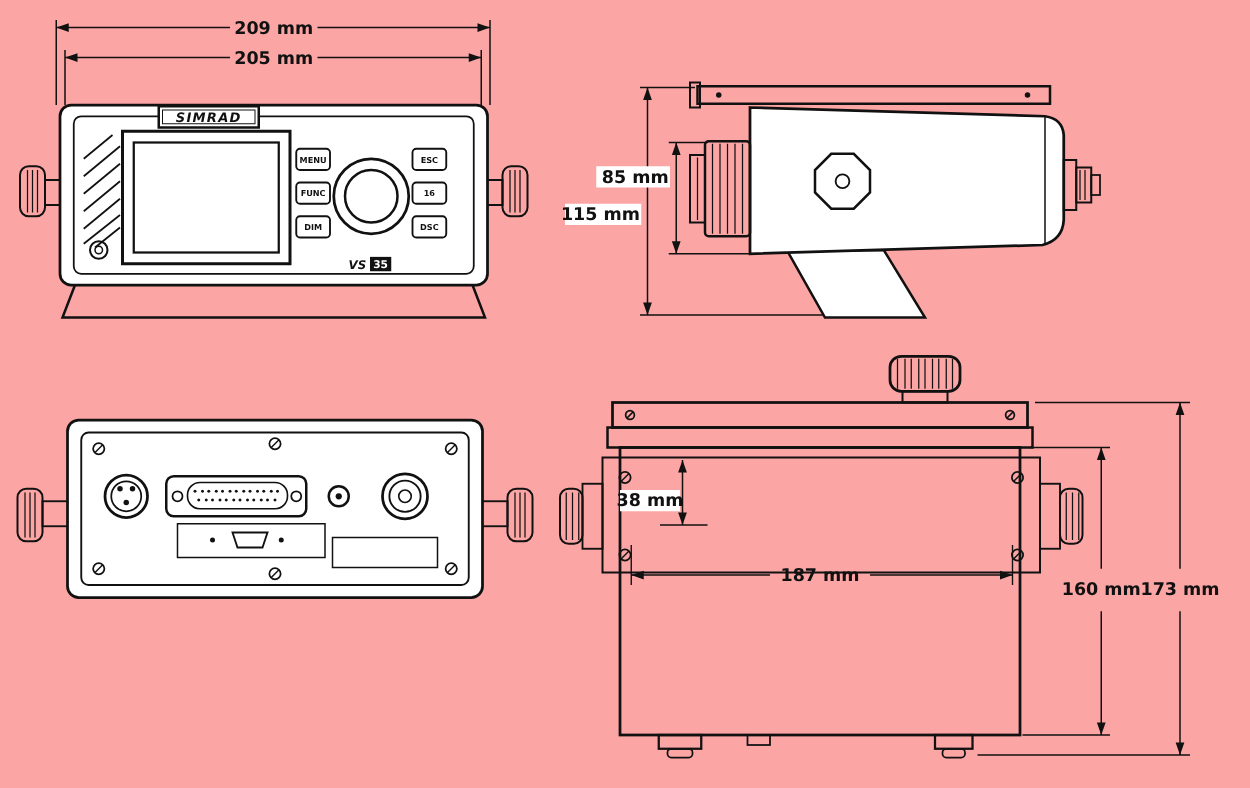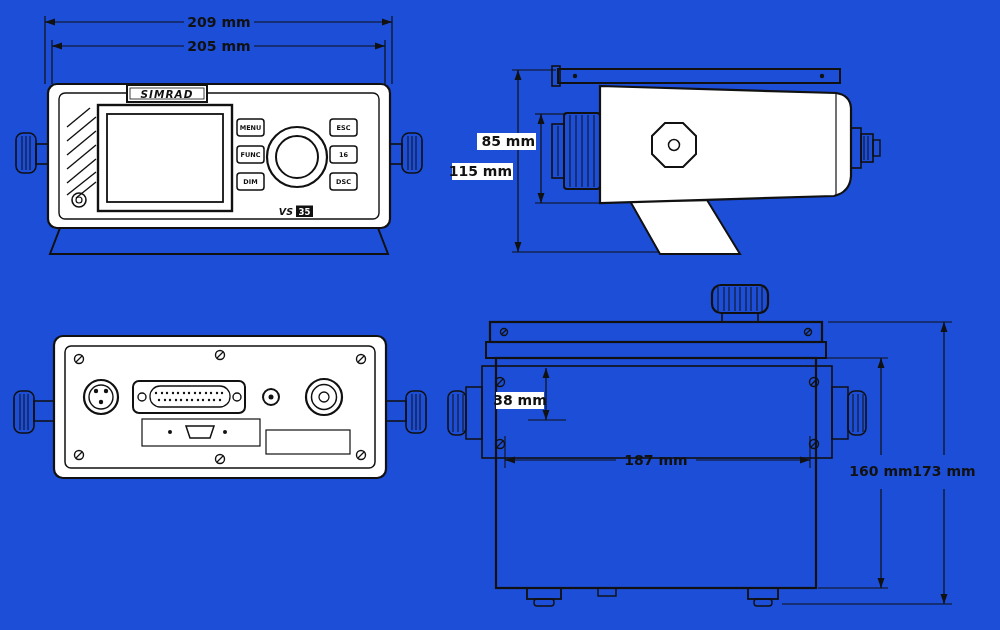--- a/index.html
+++ b/index.html
@@ -1,16 +1,16 @@
 <!DOCTYPE html>
 <html><head>
 <meta charset="utf-8">
 <style>
   html,body{margin:0;padding:0;background:#fff;}
-  .page{position:relative;width:1000px;height:630px;background:#1d4ed8;overflow:hidden;}
+  .page{position:relative;width:1000px;height:630px;background:#fca5a5;overflow:hidden;}
   svg{display:block;}
   .dim{font-family:"DejaVu Sans",sans-serif;font-size:14px;font-weight:700;fill:#111;}
   .btn-label{font-family:"DejaVu Sans",sans-serif;font-size:6.5px;font-weight:700;fill:#111;}
   .brand{font-family:"DejaVu Sans",sans-serif;font-size:10.5px;font-weight:700;font-style:italic;letter-spacing:1px;fill:#111;}
   .model{font-family:"DejaVu Sans",sans-serif;font-size:9.5px;font-weight:700;font-style:italic;fill:#111;}
   .model-inv{font-family:"DejaVu Sans",sans-serif;font-size:8.5px;font-weight:700;fill:#fff;}
 </style>
 </head>
 <body>
 

